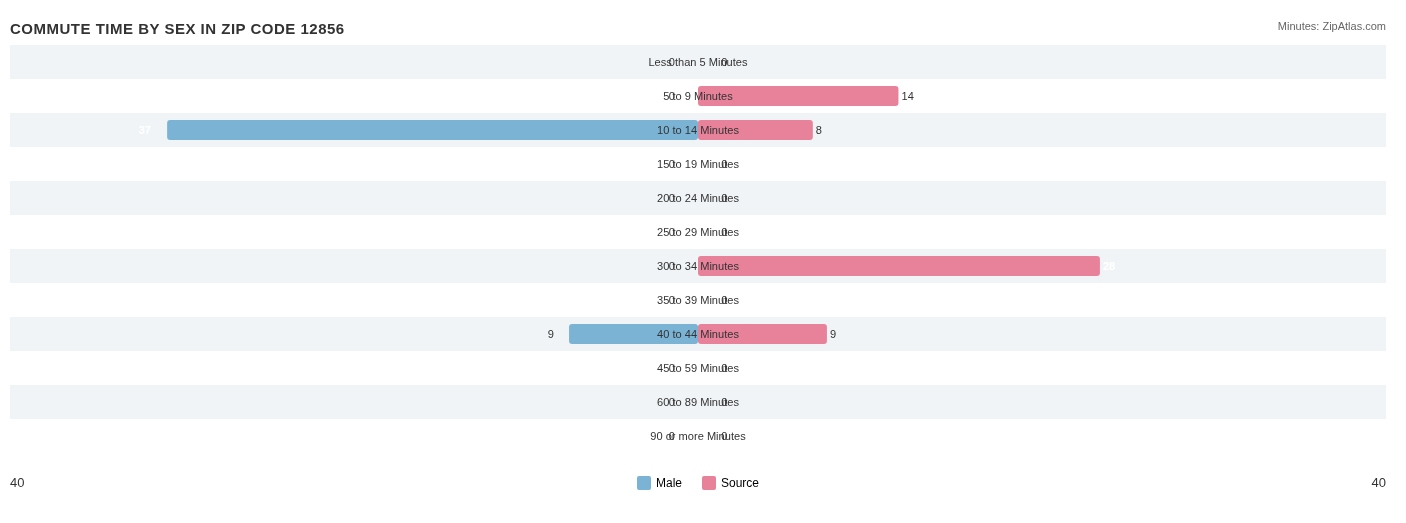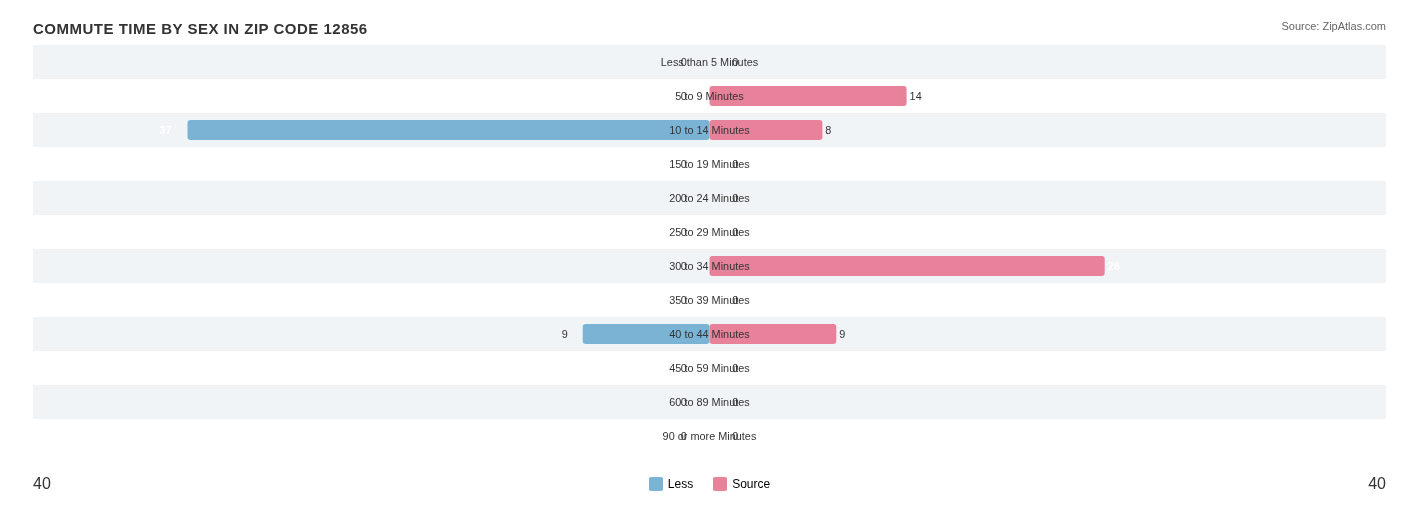--- a/index.html
+++ b/index.html
@@ -7,21 +7,21 @@
       font-family: Arial, sans-serif;
       background: #fff;
       width: 1406px;
       height: 523px;
       overflow: hidden;
       position: relative;
     }
     .chart-container {
       width: 1406px;
       height: 523px;
-      padding: 20px 20px 40px 33px;
+      padding: 20px 20px 40px 10px;
       position: relative;
     }
     .title {
       font-size: 15px;
       font-weight: bold;
       color: #333;
       text-transform: uppercase;
       letter-spacing: 0.5px;
       margin-bottom: 8px;
     }
@@ -33,21 +33,21 @@
       color: #666;
     }
     .footer {
       display: flex;
       justify-content: space-between;
       align-items: center;
       margin-top: 6px;
       padding: 0 0;
     }
     .axis-label {
-      font-size: 16px;
+      font-size: 13px;
       color: #333;
     }
     .legend {
       display: flex;
       align-items: center;
       gap: 20px;
       font-size: 12px;
     }
     .legend-item {
       display: flex;
@@ -62,21 +62,21 @@
     .chart-svg {
       width: 100%;
       height: 420px;
     }
   </style>
 </head>
 <body>
 
 <div class="chart-container">
   <div class="title">COMMUTE TIME BY SEX IN ZIP CODE 12856</div>
-  <div class="source">Source: ZipAtlas.com</div>
+  <div class="source">Minutes: ZipAtlas.com</div>
 
   <svg class="chart-svg" viewBox="0 0 1366 420" preserveAspectRatio="none">
 
     <rect x="0" y="0" width="1366" height="34" fill="#f0f4f7"></rect>
     <rect x="0" y="34" width="1366" height="34" fill="#fff"></rect>
     <rect x="0" y="68" width="1366" height="34" fill="#f0f4f7"></rect>
     <rect x="0" y="102" width="1366" height="34" fill="#fff"></rect>
     <rect x="0" y="136" width="1366" height="34" fill="#f0f4f7"></rect>
     <rect x="0" y="170" width="1366" height="34" fill="#fff"></rect>
     <rect x="0" y="204" width="1366" height="34" fill="#f0f4f7"></rect>
@@ -165,21 +165,21 @@
     <text x="683" y="395" text-anchor="middle" font-size="11" fill="#333">90 or more Minutes</text>
     <text x="660" y="395" text-anchor="end" font-size="11" fill="#333">0</text>
     <text x="706" y="395" text-anchor="start" font-size="11" fill="#333">0</text>
   </svg>
 
   <div class="footer">
     <span class="axis-label">40</span>
     <div class="legend">
       <div class="legend-item">
         <div class="legend-box" style="background:#7ab3d4;"></div>
-        <span>Less</span>
+        <span>Male</span>
       </div>
       <div class="legend-item">
         <div class="legend-box" style="background:#e8829a;"></div>
         <span>Source</span>
       </div>
     </div>
     <span class="axis-label">40</span>
   </div>
 </div>
 

